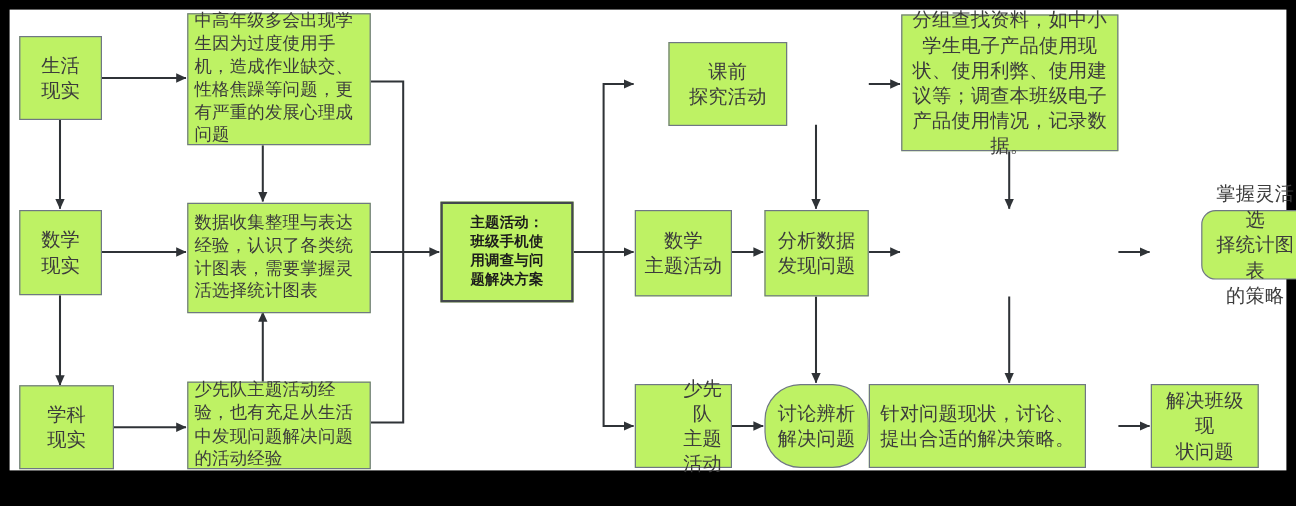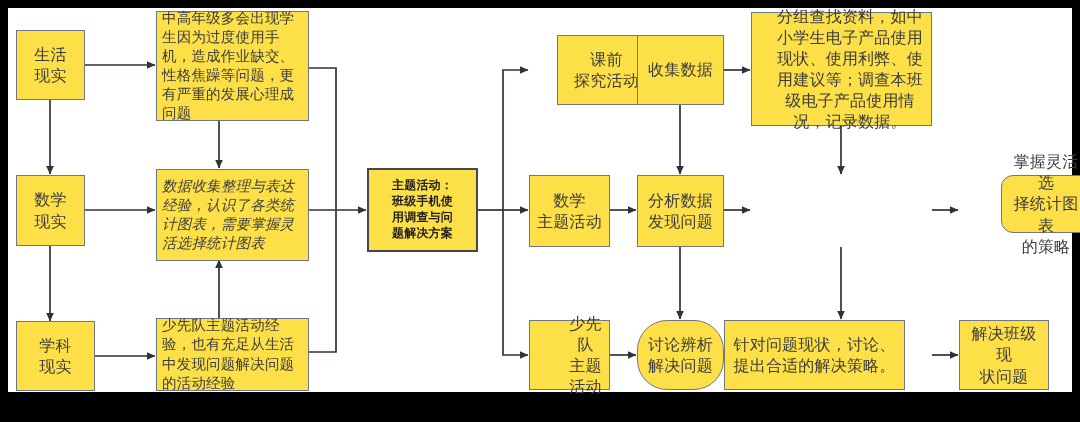--- a/index.html
+++ b/index.html
@@ -27,21 +27,21 @@
     position: absolute;
     left: 0;
     top: 0;
     width: 1064px;
     height: 384px;
     pointer-events: none;
   }
   .node {
     position: absolute;
     box-sizing: border-box;
-    background: #fde047;
+    background: #bef264;
     border: 1.6px solid #6f7784;
     display: flex;
     align-items: center;
     justify-content: center;
     color: #3c3c3c;
     line-height: 1.32;
     letter-spacing: 0.2px;
     text-align: center;
   }
   .node .txt {
@@ -132,21 +132,21 @@
 现实</span>
     </div>
     <div class="node small" style="left:8px;  top:313px; width:79px;  height:70px;">
       <span class="txt">学科
 现实</span>
     </div>
 
     <div class="node para" style="left:148px; top:3px;   width:153px; height:110px;">
       <span class="txt">中高年级多会出现学生因为过度使用手机，造成作业缺交、性格焦躁等问题，更有严重的发展心理成问题</span>
     </div>
-    <div class="node para" style="left:148px; top:161px; width:153px; height:92px;font-style:italic;">
+    <div class="node para" style="left:148px; top:161px; width:153px; height:92px;">
       <span class="txt">数据收集整理与表达经验，认识了各类统计图表，需要掌握灵活选择统计图表</span>
     </div>
     <div class="node para" style="left:148px; top:310px; width:153px; height:73px;">
       <span class="txt">少先队主题活动经验，也有充足从生活中发现问题解决问题的活动经验</span>
     </div>
 
     <div class="node theme" style="left:359px; top:160px; width:111px; height:84px;">
       <span class="txt">主题活动：
 班级手机使
 用调查与问
@@ -159,33 +159,30 @@
     </div>
     <div class="node small" style="left:521px; top:167px; width:81px;  height:72px;">
       <span class="txt">数学
 主题活动</span>
     </div>
     <div class="node small" style="left:521px; top:312px; width:81px;  height:70px;padding-left:32px;">
       <span class="txt">少先队
 主题活动</span>
     </div>
 
-    <div class="node small" style="left:629px; top:27px;  width:87px;  height:70px;">
-      <span class="txt">收集数据</span>
-    </div>
     <div class="node small" style="left:629px; top:167px; width:87px;  height:72px;">
       <span class="txt">分析数据
 发现问题</span>
     </div>
     <div class="node small" style="left:629px; top:312px; width:87px;  height:70px;border-radius:30px;">
       <span class="txt">讨论辨析
 解决问题</span>
     </div>
 
-    <div class="node para-center" style="left:743px; top:4px;   width:181px; height:114px;padding-left:17px;">
+    <div class="node para-center" style="left:743px; top:4px;   width:181px; height:114px;">
       <span class="txt">分组查找资料，如中小学生电子产品使用现状、使用利弊、使用建议等；调查本班级电子产品使用情况，记录数据。</span>
     </div>
     <div class="node para-center" style="left:716px; top:312px; width:181px; height:70px;">
       <span class="txt">针对问题现状，讨论、提出合适的解决策略。</span>
     </div>
 
     <div class="node small" style="left:993px; top:167px; width:90px;  height:58px;border-radius:12px;">
       <span class="txt">掌握灵活选
 择统计图表
 的策略</span>

